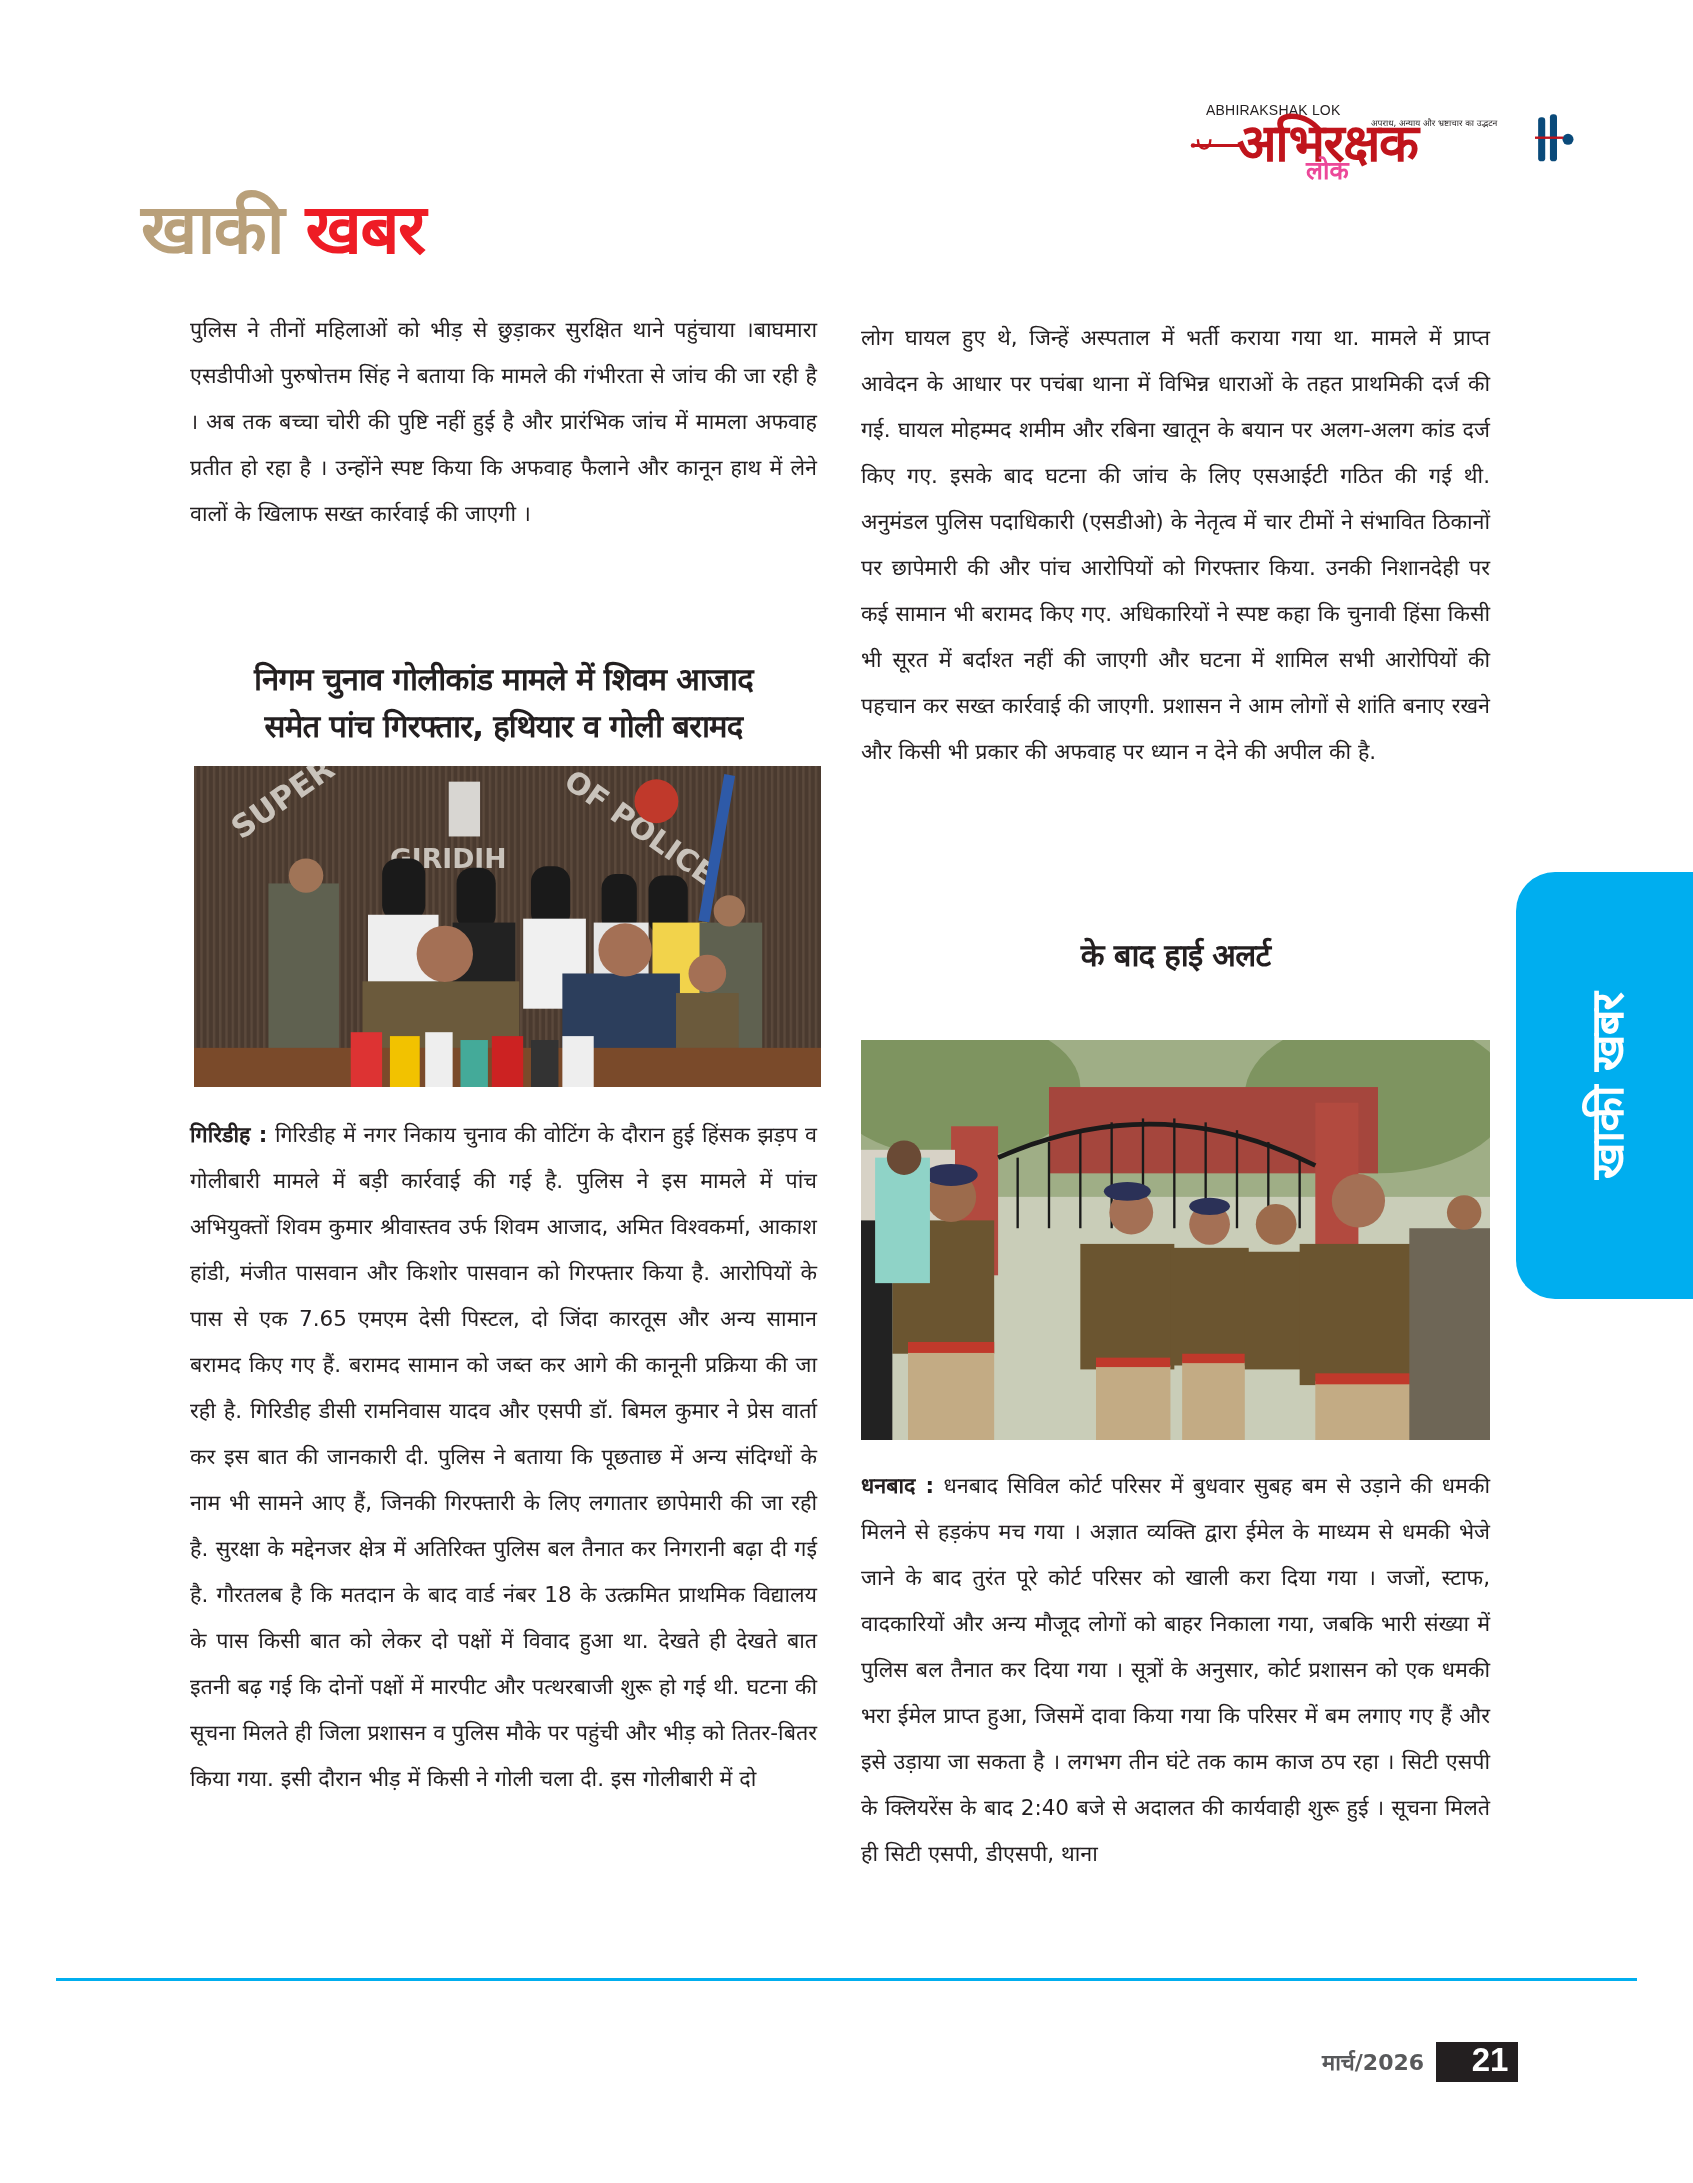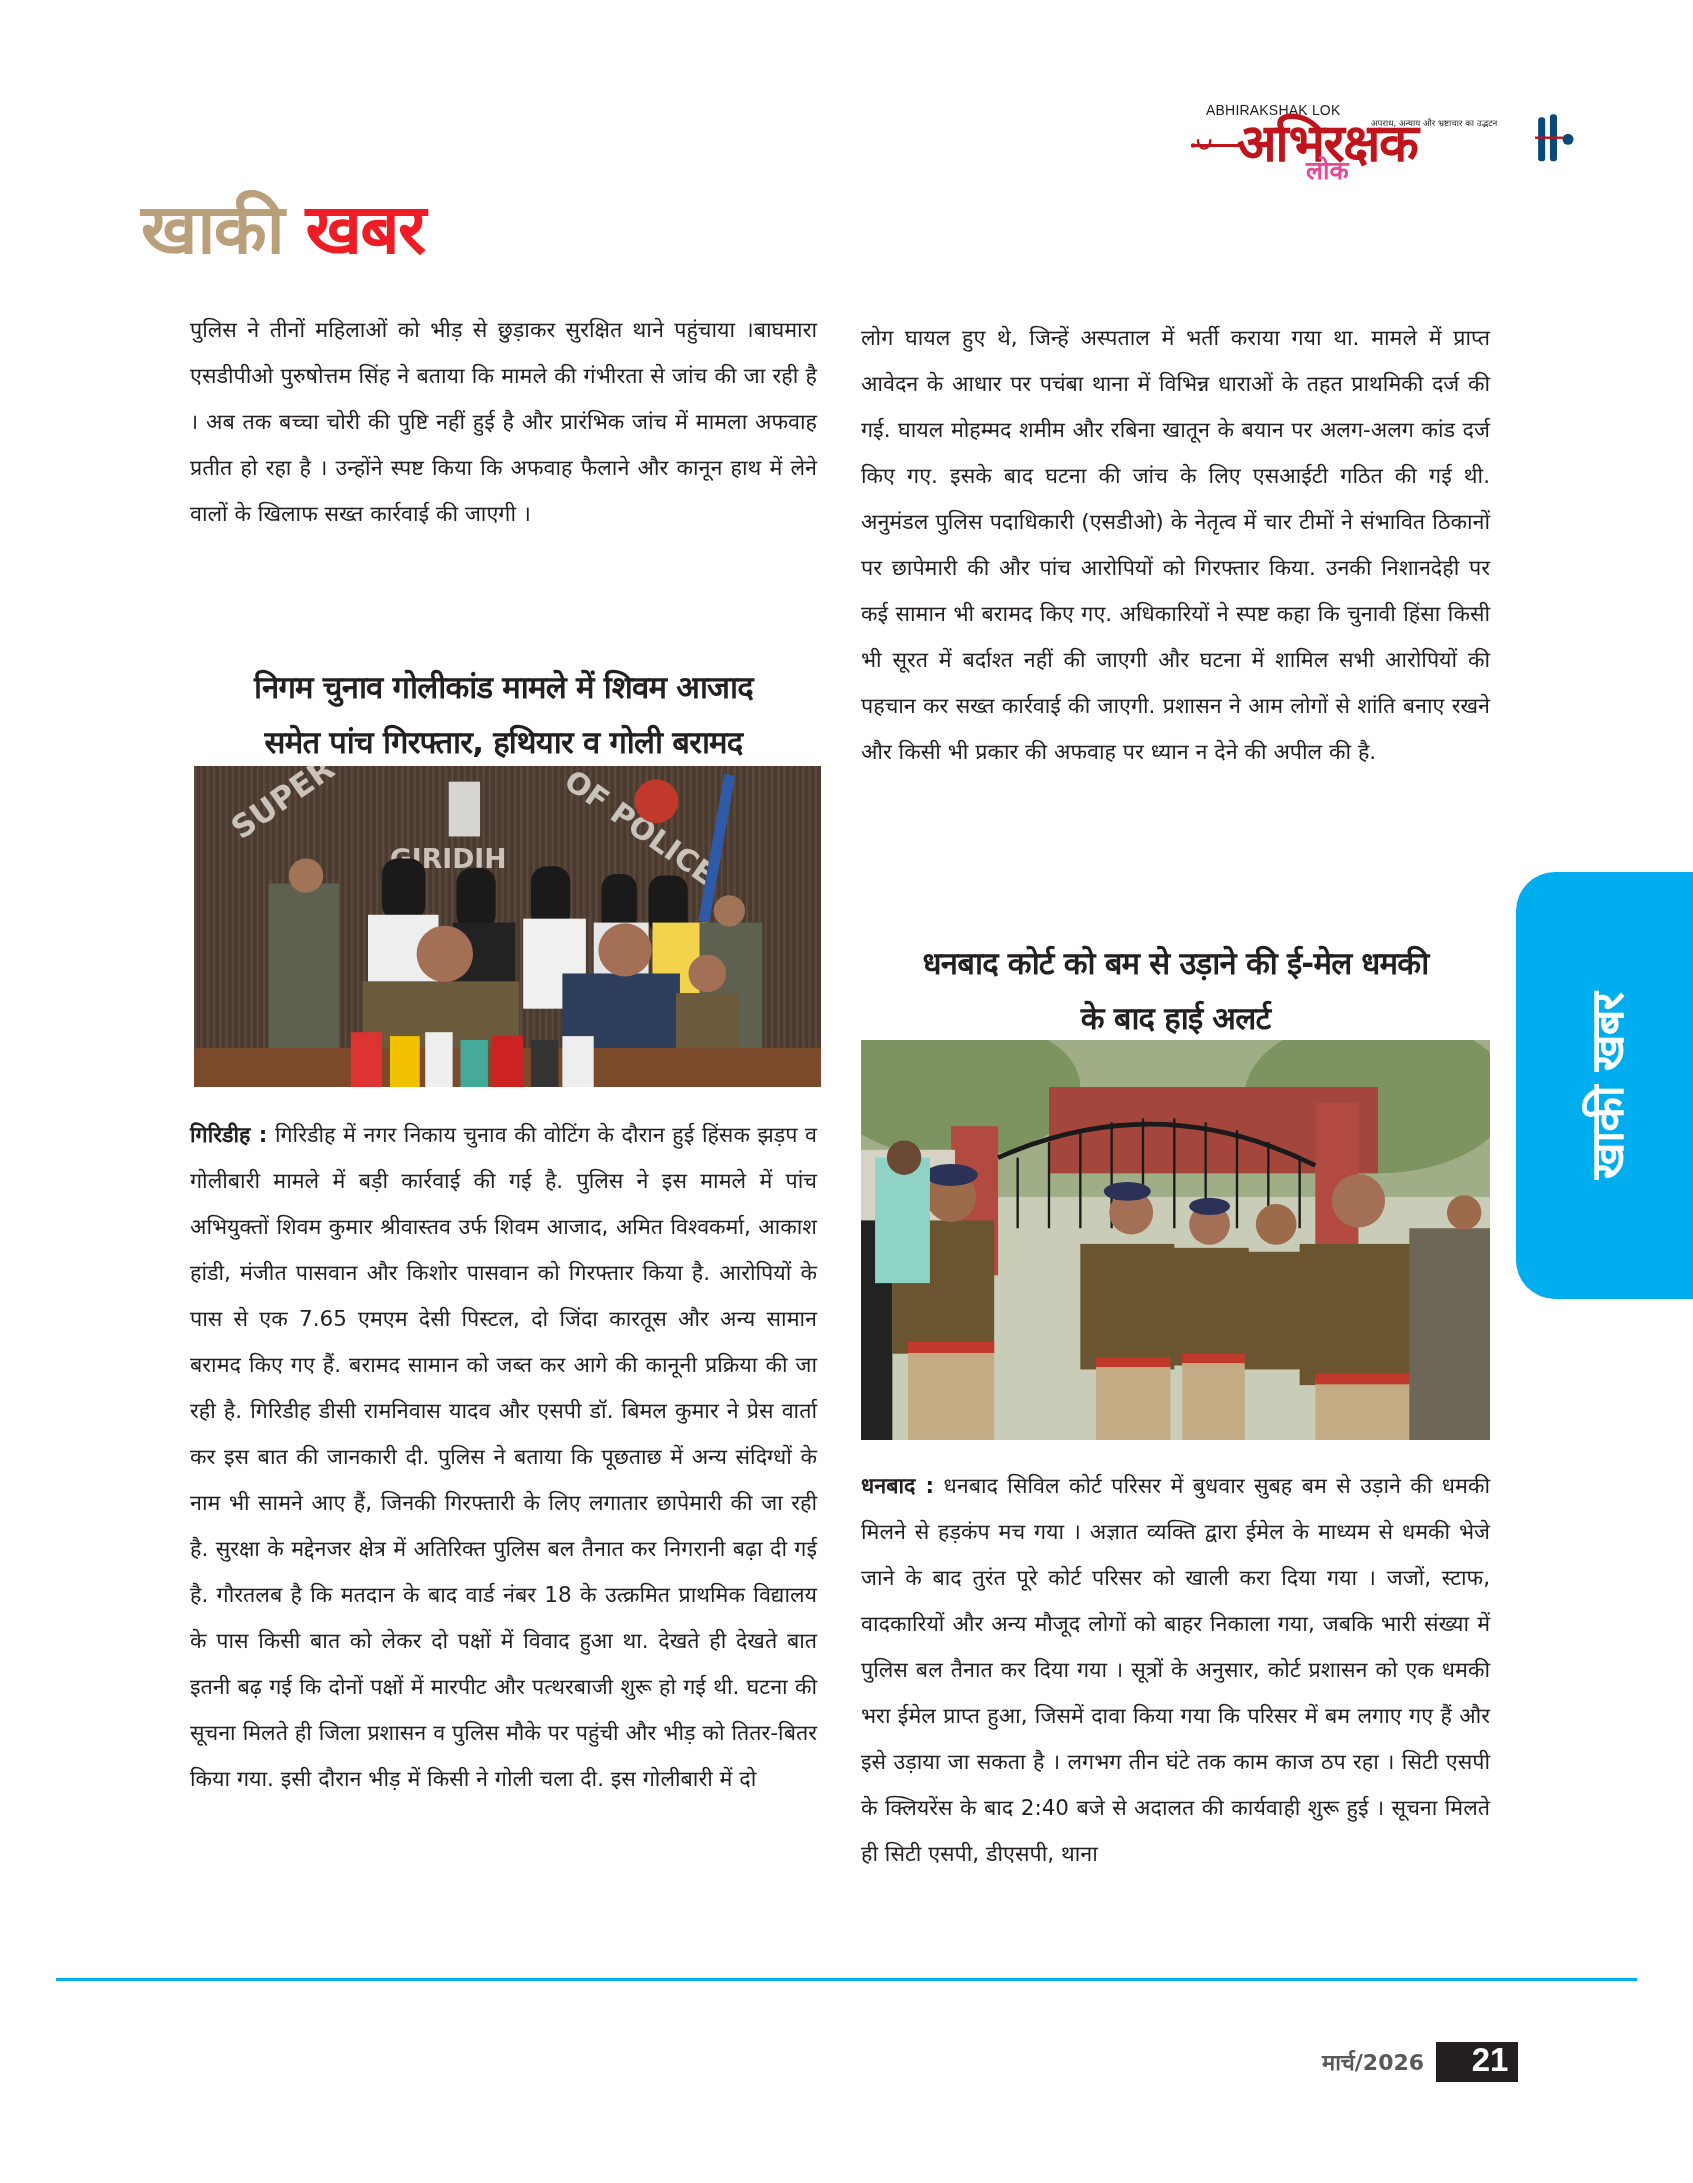--- a/index.html
+++ b/index.html
@@ -27,21 +27,21 @@
   .body-text {
     font-family: "DejaVu Sans", sans-serif; font-size: 21.5px; line-height: 46px;
     text-align: justify; color: #231f20; margin: 0;
   }
   .body-text b { font-weight: bold; }
   .col-left { left: 190px; width: 627px; }
   .col-right { left: 861px; width: 629px; }
 
   .headline {
     font-family: "DejaVu Sans", sans-serif; font-weight: bold; font-size: 31px;
-    line-height: 47px; text-align: center; color: #231f20; letter-spacing: -0.8px; margin: 8px;
+    line-height: 47px; text-align: center; color: #231f20; letter-spacing: -0.8px; margin: 0;
   }
 
   .photo { overflow: hidden; }
   .photo svg { display: block; width: 100%; height: 100%; }
 
   
   .side-tab {
     left: 1516px; top: 872px; width: 178px; height: 427px;
     background: #00aeef; border-radius: 39px 0 0 39px;
   }
@@ -148,21 +148,20 @@
 </div>
 
 <p class="abs body-text col-left" style="top:1112px;">
   <b>गिरिडीह :</b>
   <span>गिरिडीह में नगर निकाय चुनाव की वोटिंग के दौरान हुई हिंसक झड़प व गोलीबारी मामले में बड़ी कार्रवाई की गई है. पुलिस ने इस मामले में पांच अभियुक्तों शिवम कुमार श्रीवास्तव उर्फ शिवम आजाद, अमित विश्वकर्मा, आकाश हांडी, मंजीत पासवान और किशोर पासवान को गिरफ्तार किया है. आरोपियों के पास से एक 7.65 एमएम देसी पिस्टल, दो जिंदा कारतूस और अन्य सामान बरामद किए गए हैं. बरामद सामान को जब्त कर आगे की कानूनी प्रक्रिया की जा रही है. गिरिडीह डीसी रामनिवास यादव और एसपी डॉ. बिमल कुमार ने प्रेस वार्ता कर इस बात की जानकारी दी. पुलिस ने बताया कि पूछताछ में अन्य संदिग्धों के नाम भी सामने आए हैं, जिनकी गिरफ्तारी के लिए लगातार छापेमारी की जा रही है. सुरक्षा के मद्देनजर क्षेत्र में अतिरिक्त पुलिस बल तैनात कर निगरानी बढ़ा दी गई है. गौरतलब है कि मतदान के बाद वार्ड नंबर 18 के उत्क्रमित प्राथमिक विद्यालय के पास किसी बात को लेकर दो पक्षों में विवाद हुआ था. देखते ही देखते बात इतनी बढ़ गई कि दोनों पक्षों में मारपीट और पत्थरबाजी शुरू हो गई थी. घटना की सूचना मिलते ही जिला प्रशासन व पुलिस मौके पर पहुंची और भीड़ को तितर-बितर किया गया. इसी दौरान भीड़ में किसी ने गोली चला दी. इस गोलीबारी में दो</span>
 </p>
 
 <p class="abs body-text col-right" style="top:315px;">लोग घायल हुए थे, जिन्हें अस्पताल में भर्ती कराया गया था. मामले में प्राप्त आवेदन के आधार पर पचंबा थाना में विभिन्न धाराओं के तहत प्राथमिकी दर्ज की गई. घायल मोहम्मद शमीम और रबिना खातून के बयान पर अलग-अलग कांड दर्ज किए गए. इसके बाद घटना की जांच के लिए एसआईटी गठित की गई थी. अनुमंडल पुलिस पदाधिकारी (एसडीओ) के नेतृत्व में चार टीमों ने संभावित ठिकानों पर छापेमारी की और पांच आरोपियों को गिरफ्तार किया. उनकी निशानदेही पर कई सामान भी बरामद किए गए. अधिकारियों ने स्पष्ट कहा कि चुनावी हिंसा किसी भी सूरत में बर्दाश्त नहीं की जाएगी और घटना में शामिल सभी आरोपियों की पहचान कर सख्त कार्रवाई की जाएगी. प्रशासन ने आम लोगों से शांति बनाए रखने और किसी भी प्रकार की अफवाह पर ध्यान न देने की अपील की है.</p>
 
 <div class="abs col-right" style="top:932px;">
-  <p class="headline">धनबाद कोर्ट को बम से उड़ाने की ई-मेल धमकी</p>
   <p class="headline">के बाद हाई अलर्ट</p>
 </div>
 
 <div class="abs photo" style="left:861px; top:1040px; width:629px; height:400px;">
   <svg viewBox="0 0 803 510" preserveAspectRatio="none">
     <rect width="803" height="510" fill="#c9cdb8"></rect>
     <rect x="0" y="0" width="803" height="200" fill="#9fae86"></rect>
     <ellipse cx="120" cy="60" rx="160" ry="90" fill="#7e9460"></ellipse>
     <ellipse cx="660" cy="70" rx="170" ry="100" fill="#7e9460"></ellipse>
     <rect x="240" y="60" width="420" height="110" fill="#a5463d"></rect>

